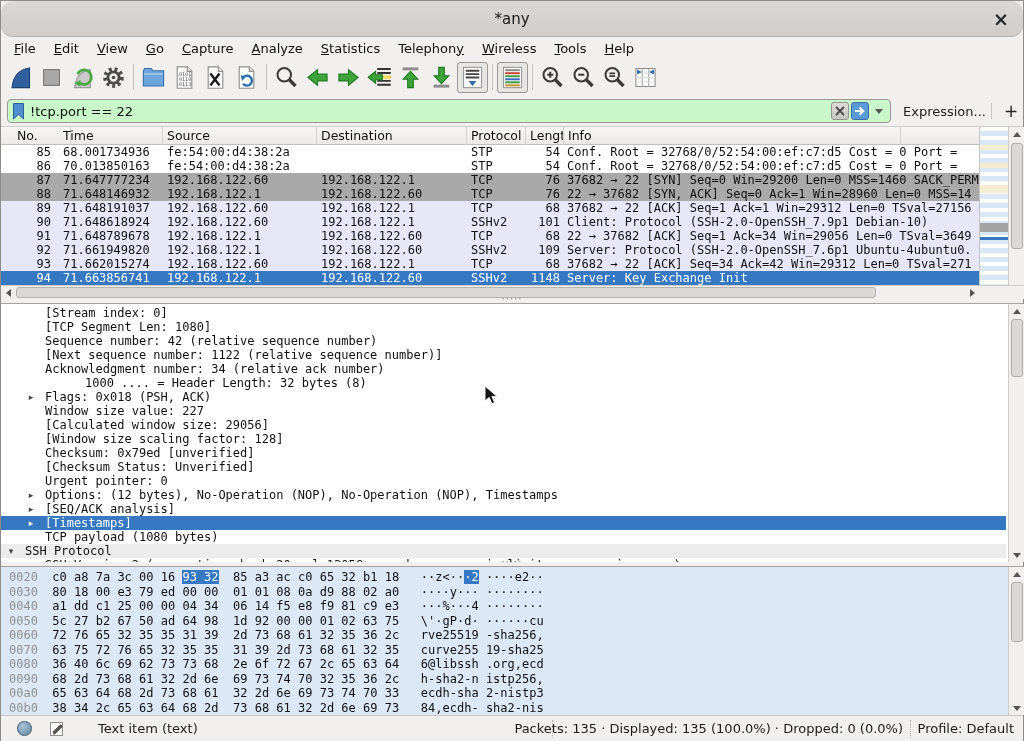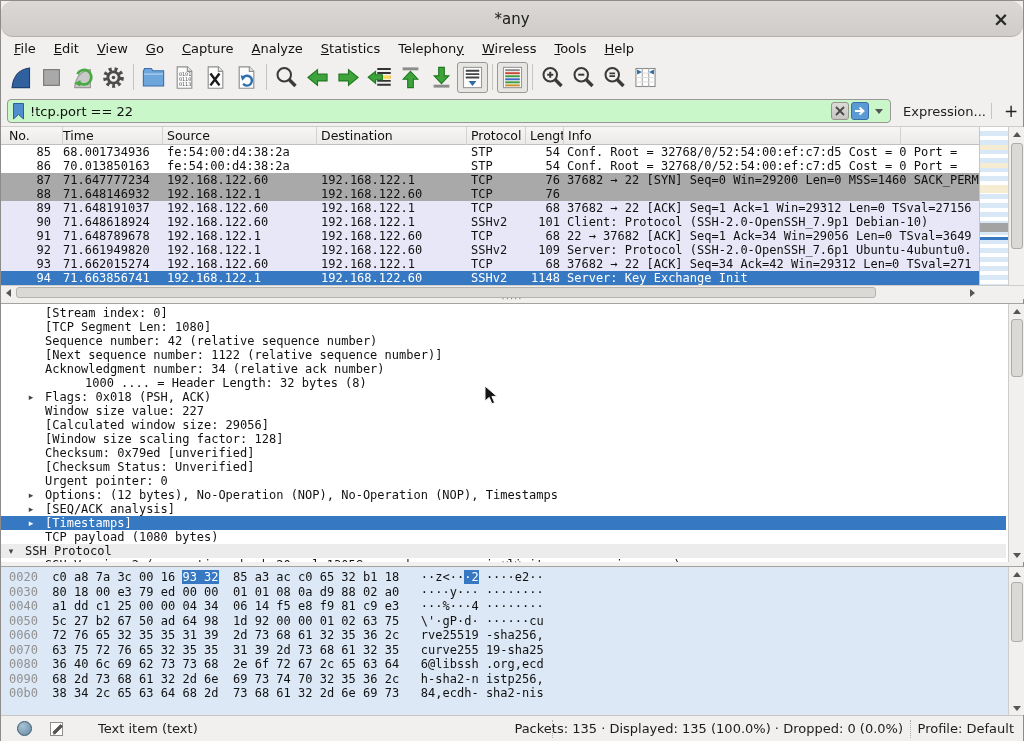--- a/index.html
+++ b/index.html
@@ -344,21 +344,21 @@
       </span>
       <span class="ff-caret"></span>
     </div>
     <div class="expression-label">Expression...</div>
     <div class="filter-sep"></div>
     <div class="add-filter-btn">+</div>
   </div>
 
   <div class="packet-list">
     <div class="pl-header" id="pl-header">
-        <div class="hcell" style="left: 4px; width: 58px;">No.</div>
+        <div class="hcell" style="left: 12px; width: 58px;">No.</div>
         <div class="hcell" style="left: 58px; width: 104px;">Time</div>
         <div class="hcell" style="left: 162px; width: 154px;">Source</div>
         <div class="hcell" style="left: 316px; width: 150px;">Destination</div>
         <div class="hcell" style="left: 466px; width: 59px;">Protocol</div>
         <div class="hcell" style="left: 525px; width: 38px;">Length</div>
         <div class="hcell" style="left: 563px; width: 337px;">Info</div>
       </div>
     <div class="pl-rows" id="pl-rows">
       <div class="conv-bracket"></div>
     <div class="prow" style="background: rgb(255, 255, 255);">
@@ -388,20 +388,21 @@
           <span class="c-len">76</span>
           <span class="c-info">37682 → 22 [SYN] Seq=0 Win=29200 Len=0 MSS=1460 SACK_PERM</span>
         </div>
         <div class="prow" style="background: rgb(169, 169, 169);">
           <span class="c-no">88</span>
           <span class="c-time">71.648146932</span>
           <span class="c-src">192.168.122.1</span>
           <span class="c-dst">192.168.122.60</span>
           <span class="c-pro">TCP</span>
           <span class="c-len">76</span>
+          <span class="c-info">22 → 37682 [SYN, ACK] Seq=0 Ack=1 Win=28960 Len=0 MSS=14</span>
         </div>
         <div class="prow" style="background: rgb(232, 231, 248);">
           <span class="c-no">89</span>
           <span class="c-time">71.648191037</span>
           <span class="c-src">192.168.122.60</span>
           <span class="c-dst">192.168.122.1</span>
           <span class="c-pro">TCP</span>
           <span class="c-len">68</span>
           <span class="c-info">37682 → 22 [ACK] Seq=1 Ack=1 Win=29312 Len=0 TSval=27156</span>
         </div>
@@ -566,20 +567,21 @@
   <div class="hexpane" id="hexpane" style="background: rgb(220, 232, 245);">
       <div style="height: 3px;"></div>
       <div class="hrow"><span class="off">0020</span><span>  </span><span>c0 a8 7a 3c 00 16 </span><span class="hl" style="background: rgb(54, 121, 194); color: rgb(255, 255, 255);">93 32</span><span>  </span><span>85 a3 ac c0 65 32 b1 18</span><span>   </span><span>··z&lt;··</span><span class="hl" style="background: rgb(54, 121, 194); color: rgb(255, 255, 255);">·2</span><span> </span><span>····e2··</span></div>
       <div class="hrow"><span class="off">0030</span><span>  </span><span>80 18 00 e3 79 ed 00 00</span><span>  </span><span>01 01 08 0a d9 88 02 a0</span><span>   </span><span>····y···</span><span> </span><span>········</span></div>
       <div class="hrow"><span class="off">0040</span><span>  </span><span>a1 dd c1 25 00 00 04 34</span><span>  </span><span>06 14 f5 e8 f9 81 c9 e3</span><span>   </span><span>···%···4</span><span> </span><span>········</span></div>
       <div class="hrow"><span class="off">0050</span><span>  </span><span>5c 27 b2 67 50 ad 64 98</span><span>  </span><span>1d 92 00 00 01 02 63 75</span><span>   </span><span>\'·gP·d·</span><span> </span><span>······cu</span></div>
       <div class="hrow"><span class="off">0060</span><span>  </span><span>72 76 65 32 35 35 31 39</span><span>  </span><span>2d 73 68 61 32 35 36 2c</span><span>   </span><span>rve25519</span><span> </span><span>-sha256,</span></div>
       <div class="hrow"><span class="off">0070</span><span>  </span><span>63 75 72 76 65 32 35 35</span><span>  </span><span>31 39 2d 73 68 61 32 35</span><span>   </span><span>curve255</span><span> </span><span>19-sha25</span></div>
       <div class="hrow"><span class="off">0080</span><span>  </span><span>36 40 6c 69 62 73 73 68</span><span>  </span><span>2e 6f 72 67 2c 65 63 64</span><span>   </span><span>6@libssh</span><span> </span><span>.org,ecd</span></div>
       <div class="hrow"><span class="off">0090</span><span>  </span><span>68 2d 73 68 61 32 2d 6e</span><span>  </span><span>69 73 74 70 32 35 36 2c</span><span>   </span><span>h-sha2-n</span><span> </span><span>istp256,</span></div>
+      <div class="hrow"><span class="off">00a0</span><span>  </span><span>65 63 64 68 2d 73 68 61</span><span>  </span><span>32 2d 6e 69 73 74 70 33</span><span>   </span><span>ecdh-sha</span><span> </span><span>2-nistp3</span></div>
       <div class="hrow"><span class="off">00b0</span><span>  </span><span>38 34 2c 65 63 64 68 2d</span><span>  </span><span>73 68 61 32 2d 6e 69 73</span><span>   </span><span>84,ecdh-</span><span> </span><span>sha2-nis</span></div>
     </div>
   <div class="vscroll" style="left:1007px;top:566px;height:148px;">
     <div class="vs-arrow" style="top:0;">
         <span class="vs-tri-up"></span>
       </div>
     <div class="vs-thumb" style="top:15px;height:60px;"></div>
     <div class="vs-arrow" style="bottom:0;">
         <span class="vs-tri-dn"></span>
       </div>

